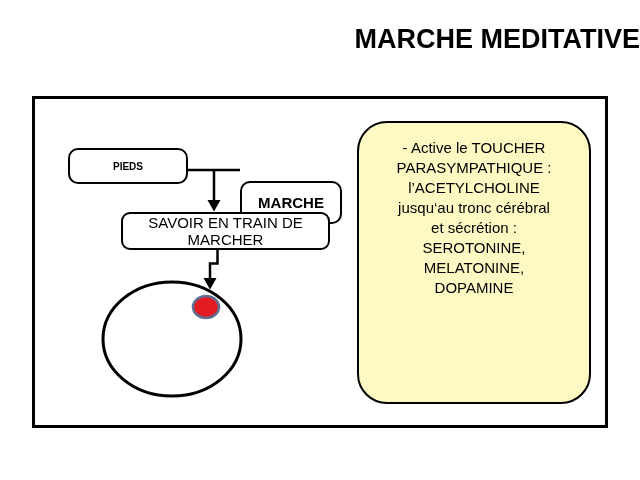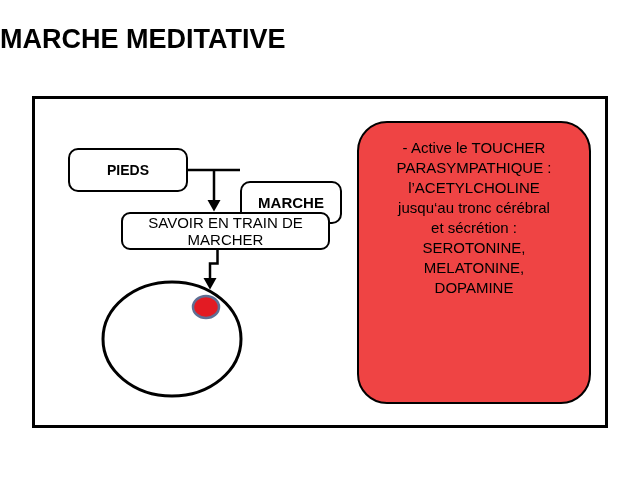--- a/index.html
+++ b/index.html
@@ -7,21 +7,21 @@
     width: 640px; height: 480px;
     background: #ffffff;
     position: relative;
     overflow: hidden;
     font-family: "Liberation Sans", "DejaVu Sans", sans-serif;
     color: #000;
   }
   .slide-title {
     position: absolute;
     left: 0; top: 24px; width: 640px;
-    text-align: left;
+    text-align: right;
     font-size: 27px;
     font-weight: bold;
     line-height: 31px;
   }
   .frame {
     position: absolute;
     left: 32px; top: 96px;
     width: 576px; height: 332px;
     border: 3px solid #000;
     box-sizing: border-box;
@@ -37,40 +37,40 @@
     box-sizing: border-box;
     background: #fff;
     border: 2.5px solid #000;
     display: flex;
     align-items: center;
     justify-content: center;
     text-align: center;
     z-index: 2;
   }
   .node-pieds {
-    left: 68px; top: 148px; width: 120px; height: 44px;
+    left: 68px; top: 148px; width: 120px; height: 36px;
     border-radius: 10px;
-    font-weight: bold; font-size: 14px;
+    font-weight: bold; font-size: 10px;
   }
   .node-marche {
     left: 240px; top: 149px; width: 102px; height: 43px;
     border-radius: 10px;
     font-weight: bold; font-size: 15px; margin-top: 32px;
   }
   .node-savoir {
     left: 121px; top: 212px; width: 209px; height: 38px;
     border-radius: 9px;
     font-size: 15px; line-height: 17px;
     padding: 0 6px;
   }
   .info-box {
     position: absolute;
     left: 357px; top: 121px; width: 234px; height: 283px;
     box-sizing: border-box;
-    background: #ef4444;
+    background: #fef9c3;
     border: 2.5px solid #000;
     border-radius: 30px;
     padding: 15px 8px 0 8px;
     font-size: 15px; line-height: 20px;
     text-align: center;
     z-index: 2;
   }
   .info-line { text-align: center; }
 </style>
 </head>

